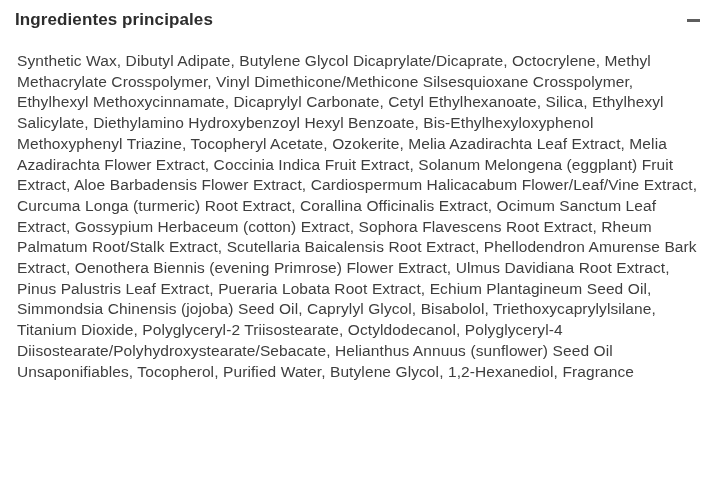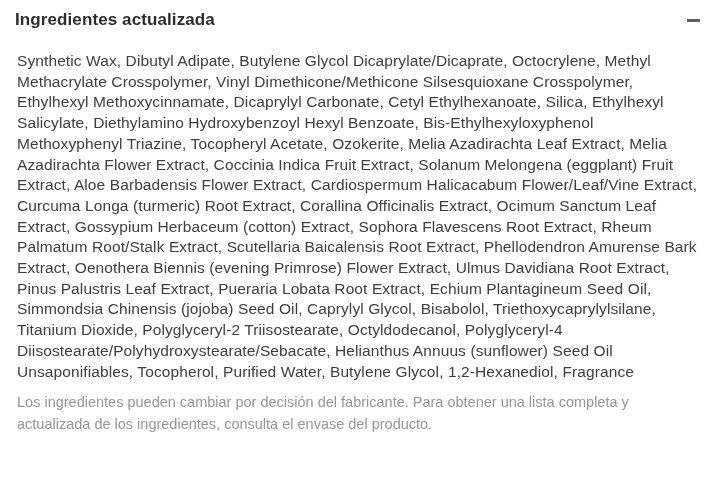--- a/index.html
+++ b/index.html
@@ -60,23 +60,22 @@
     color: #969696;
     max-width: 660px;
   }
 </style>
 </head>
 <body>
 
 <div class="section">
 
   <div class="section-header">
-    <span class="section-title">Ingredientes actualizada</span>
+    <span class="section-title">Ingredientes principales</span>
     <button class="collapse-btn" aria-label="collapse">
       <span class="minus-bar"></span>
     </button>
   </div>
 
   <p class="ingredients-text">Synthetic Wax, Dibutyl Adipate, Butylene Glycol Dicaprylate/Dicaprate, Octocrylene, Methyl Methacrylate Crosspolymer, Vinyl Dimethicone/Methicone Silsesquioxane Crosspolymer, Ethylhexyl Methoxycinnamate, Dicaprylyl Carbonate, Cetyl Ethylhexanoate, Silica, Ethylhexyl Salicylate, Diethylamino Hydroxybenzoyl Hexyl Benzoate, Bis-Ethylhexyloxyphenol Methoxyphenyl Triazine, Tocopheryl Acetate, Ozokerite, Melia Azadirachta Leaf Extract, Melia Azadirachta Flower Extract, Coccinia Indica Fruit Extract, Solanum Melongena (eggplant) Fruit Extract, Aloe Barbadensis Flower Extract, Cardiospermum Halicacabum Flower/Leaf/Vine Extract, Curcuma Longa (turmeric) Root Extract, Corallina Officinalis Extract, Ocimum Sanctum Leaf Extract, Gossypium Herbaceum (cotton) Extract, Sophora Flavescens Root Extract, Rheum Palmatum Root/Stalk Extract, Scutellaria Baicalensis Root Extract, Phellodendron Amurense Bark Extract, Oenothera Biennis (evening Primrose) Flower Extract, Ulmus Davidiana Root Extract, Pinus Palustris Leaf Extract, Pueraria Lobata Root Extract, Echium Plantagineum Seed Oil, Simmondsia Chinensis (jojoba) Seed Oil, Caprylyl Glycol, Bisabolol, Triethoxycaprylylsilane, Titanium Dioxide, Polyglyceryl-2 Triisostearate, Octyldodecanol, Polyglyceryl-4 Diisostearate/Polyhydroxystearate/Sebacate, Helianthus Annuus (sunflower) Seed Oil Unsaponifiables, Tocopherol, Purified Water, Butylene Glycol, 1,2-Hexanediol, Fragrance</p>
 
-  <p class="disclaimer-text">Los ingredientes pueden cambiar por decisión del fabricante. Para obtener una lista completa y actualizada de los ingredientes, consulta el envase del producto.</p>
 
 </div>
 
 </body></html>

